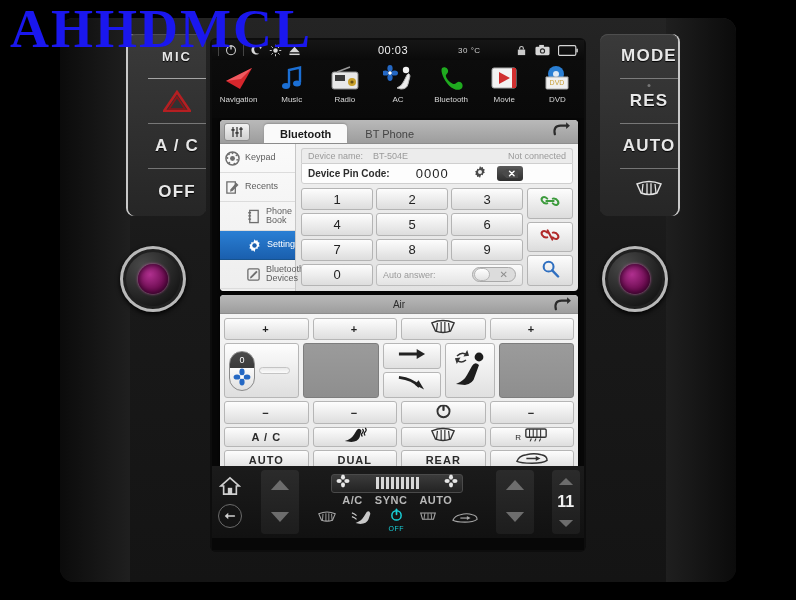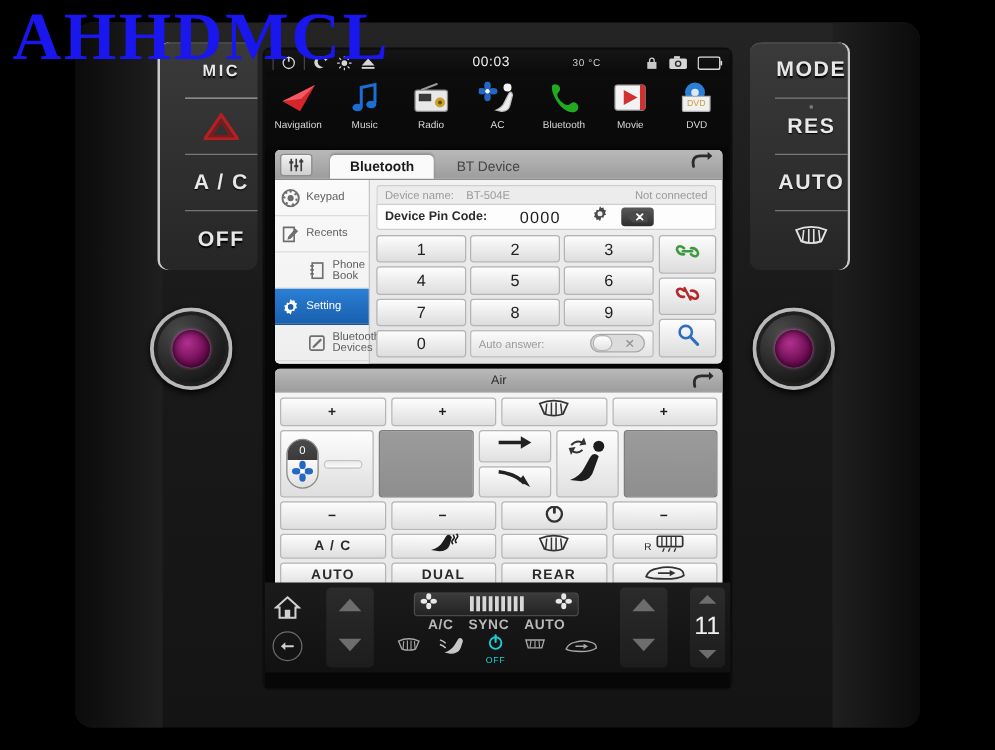--- a/index.html
+++ b/index.html
@@ -100,21 +100,21 @@
   .tab.active { background:#fafafa; color:#1a1a1a; font-weight:600; box-shadow:0 -1px 2px rgba(0,0,0,.2); }
   .back-arrow { margin-left:auto; margin-right:8px; margin-bottom:2px; }
 
   .bt-body { display:flex; height:147px; }
   .bt-side { width:76px; background:linear-gradient(180deg,#fafafa,#eeeeee);
     border-right:1px solid #c6c6c6; }
   .side-item { height:29px; display:flex; align-items:center; gap:4px; padding-left:4px;
     border-bottom:1px solid #dcdcdc; font-size:9px; color:#5e5e5e; line-height:1.05; }
   .side-item.two { line-height:1.0;padding-left:25px; }
   .side-item.sel { background:linear-gradient(180deg,#2a7fd4,#1a5fae); color:#fff;
-    border-bottom:1px solid #17538f; }
+    border-bottom:1px solid #17538f;justify-content:flex-end; }
   .side-ico { width:17px; height:17px; flex:0 0 17px; display:flex; align-items:center; justify-content:center; }
 
   .bt-main { flex:1; padding:4px 5px 5px 5px; display:flex; flex-direction:column; }
   .dev-row { display:flex; align-items:center; font-size:9px; color:#9a9a9a;
     background:#ececec; border:1px solid #cfcfcf; border-bottom:none; border-radius:3px 3px 0 0;
     height:15px; padding:0 6px; }
   .dev-name { margin-left:10px; color:#9a9a9a; }
   .dev-stat { margin-left:auto; }
   .pin-row { display:flex; align-items:center; height:21px; background:#fdfdfd;
     border:1px solid #cfcfcf; border-radius:0 0 3px 3px; padding:0 4px 0 6px; gap:4px; }
@@ -189,21 +189,21 @@
   .bb-ud { width:58px; flex-direction:column; justify-content:space-around; }
   .bb-mid { flex:1; flex-direction:column; background:transparent; gap:1px; padding-top:1px;}
   .fanbar { width:132px; height:19px; border-radius:3px; background:linear-gradient(180deg,#3b3b3b,#232323);
     border:1px solid #4a4a4a; display:flex; align-items:center; justify-content:space-between; padding:0 4px; }
   .fanbar .bars { display:flex; gap:2px; }
   .fanbar .bars i { display:block; width:3px; height:12px; background:#d8d8d8; }
   .mid-lbls { display:flex; gap:12px; font-size:11px; color:#b9b9b9; font-weight:600; letter-spacing:.5px; }
   .mid-icons { display:flex; align-items:center; gap:14px; }
   .off-txt { font-size:7px; color:#19d0d8; letter-spacing:.5px; }
   .bb-temp { width:44px; flex-direction:column; justify-content:space-around; }
-  .temp-val { font-size:20px; color:#f0f0f0; font-weight:400; }
+  .temp-val { font-size:16px; color:#f0f0f0; font-weight:700; }
 
   
   .watermark { position:absolute; left:10px; top:-2px; font-size:54px; font-weight:700;
     color:#1a17ee; letter-spacing:2px; font-family:"Liberation Serif", serif; z-index:50; }
 </style>
 </head>
 <body>
 
 <div id="stage">
 
@@ -401,21 +401,21 @@
                 </g>
                 <g fill="#3b3b3b">
                   <rect x="1.4" y="3" width="3.2" height="1.8"></rect>
                   <rect x="5.4" y="6" width="3.2" height="1.8"></rect>
                   <rect x="9.4" y="2.2" width="3.2" height="1.8"></rect>
                 </g>
               </svg>
           </div>
           <div class="tabs">
             <div class="tab active">Bluetooth</div>
-            <div class="tab">BT Device</div>
+            <div class="tab">BT Phone</div>
           </div>
           <div class="back-arrow">
             <svg width="19" height="16" viewBox="0 0 20 17">
                 <path d="M4 14 Q2 5 10 5 h6" fill="none" stroke="#2b2b2b" stroke-width="2.4" stroke-linecap="round"></path>
                 <polygon points="16,1.4 20,5 16,8.6" fill="#2b2b2b"></polygon>
               </svg>
           </div>
         </div>
 
         <div class="bt-body">

